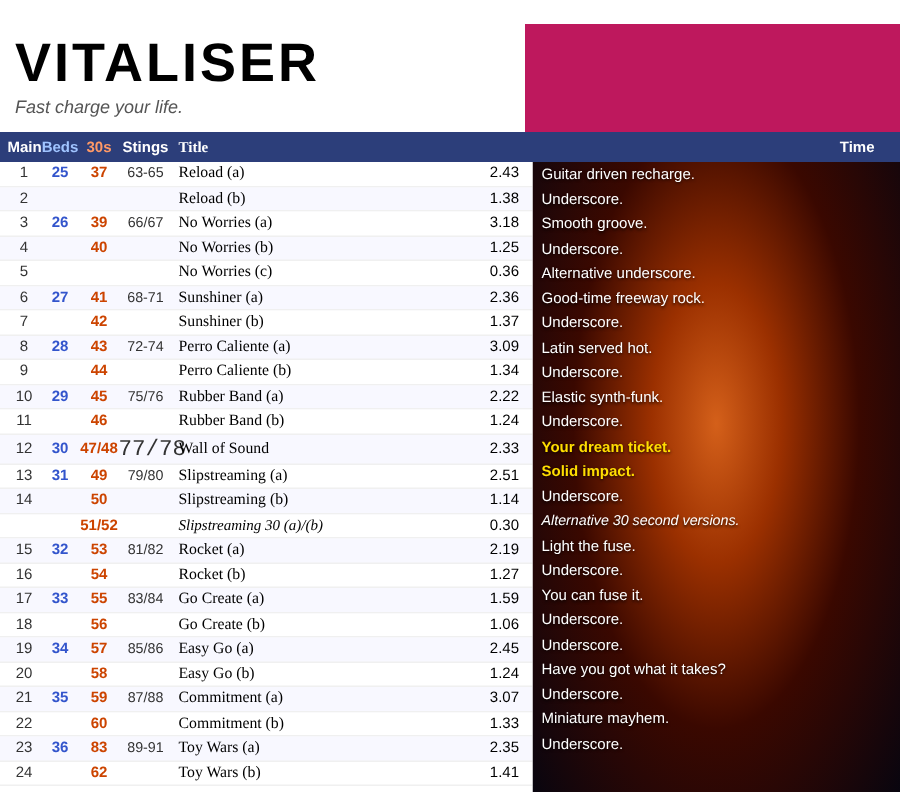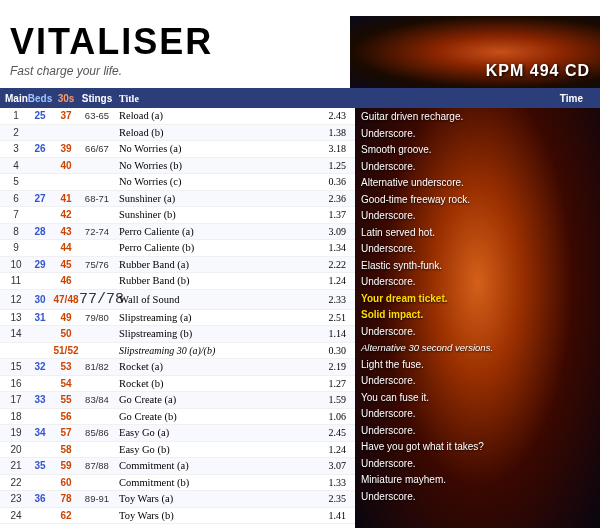--- a/index.html
+++ b/index.html
@@ -117,21 +117,21 @@
       background: #f8f8ff;
     }
     .track-row:nth-child(odd) {
       background: #fff;
     }
     .track-row .col-num { color: #333; font-weight: 400; font-size: 10px; }
     .track-row .col-beds { color: #3355cc; font-weight: 700; font-size: 10px; }
     .track-row .col-30s { color: #cc4400; font-weight: 700; font-size: 10px; }
     .track-row .col-stings { color: #333; font-size: 10px; }
     .track-row .col-title { font-size: 10.5px; color: #000; padding-left: 4px; }
-    .track-row .col-time { color: #000; font-size: 10px; text-align: right; padding-right: 4px; font-family: Liberation Serif, serif; }
+    .track-row .col-time { color: #000; font-size: 10px; text-align: right; padding-right: 4px; }
 
     .desc-row {
       min-height: 16.5px;
       display: flex;
       align-items: flex-start;
       padding: 1px 0;
       font-size: 10px;
       color: #fff;
       text-shadow: 0 1px 2px rgba(0,0,0,0.8);
     }
@@ -139,24 +139,20 @@
       font-size: 10px;
     }
   </style>
 </head>
 <body>
 
 <div class="header">
   <div class="header-left">
     <div class="logo">VITALISER</div>
     <div class="tagline">Fast charge your life.</div>
-  </div>
-  <div class="header-right">
-    <div class="header-right-bg"></div>
-    <div class="kpm-label">KPM 494 CD</div>
   </div>
 </div>
 
 <div class="col-headers">
   <div class="col-num">Main</div>
   <div class="col-beds">Beds</div>
   <div class="col-30s">30s</div>
   <div class="col-stings">Stings</div>
   <div class="col-title">Title</div>
   <div class="col-time">Time</div>
@@ -345,21 +341,21 @@
     <div class="col-num">22</div>
     <div class="col-beds"></div>
     <div class="col-30s">60</div>
     <div class="col-stings" style="font-size:9.5px;"></div>
     <div class="col-title" style="">Commitment (b)</div>
     <div class="col-time">1.33</div>
   </div>
       <div class="track-row">
     <div class="col-num">23</div>
     <div class="col-beds">36</div>
-    <div class="col-30s">78</div>
+    <div class="col-30s">83</div>
     <div class="col-stings" style="font-size:9.5px;">89-91</div>
     <div class="col-title" style="">Toy Wars (a)</div>
     <div class="col-time">2.35</div>
   </div>
       <div class="track-row">
     <div class="col-num">24</div>
     <div class="col-beds"></div>
     <div class="col-30s">62</div>
     <div class="col-stings" style="font-size:9.5px;"></div>
     <div class="col-title" style="">Toy Wars (b)</div>

